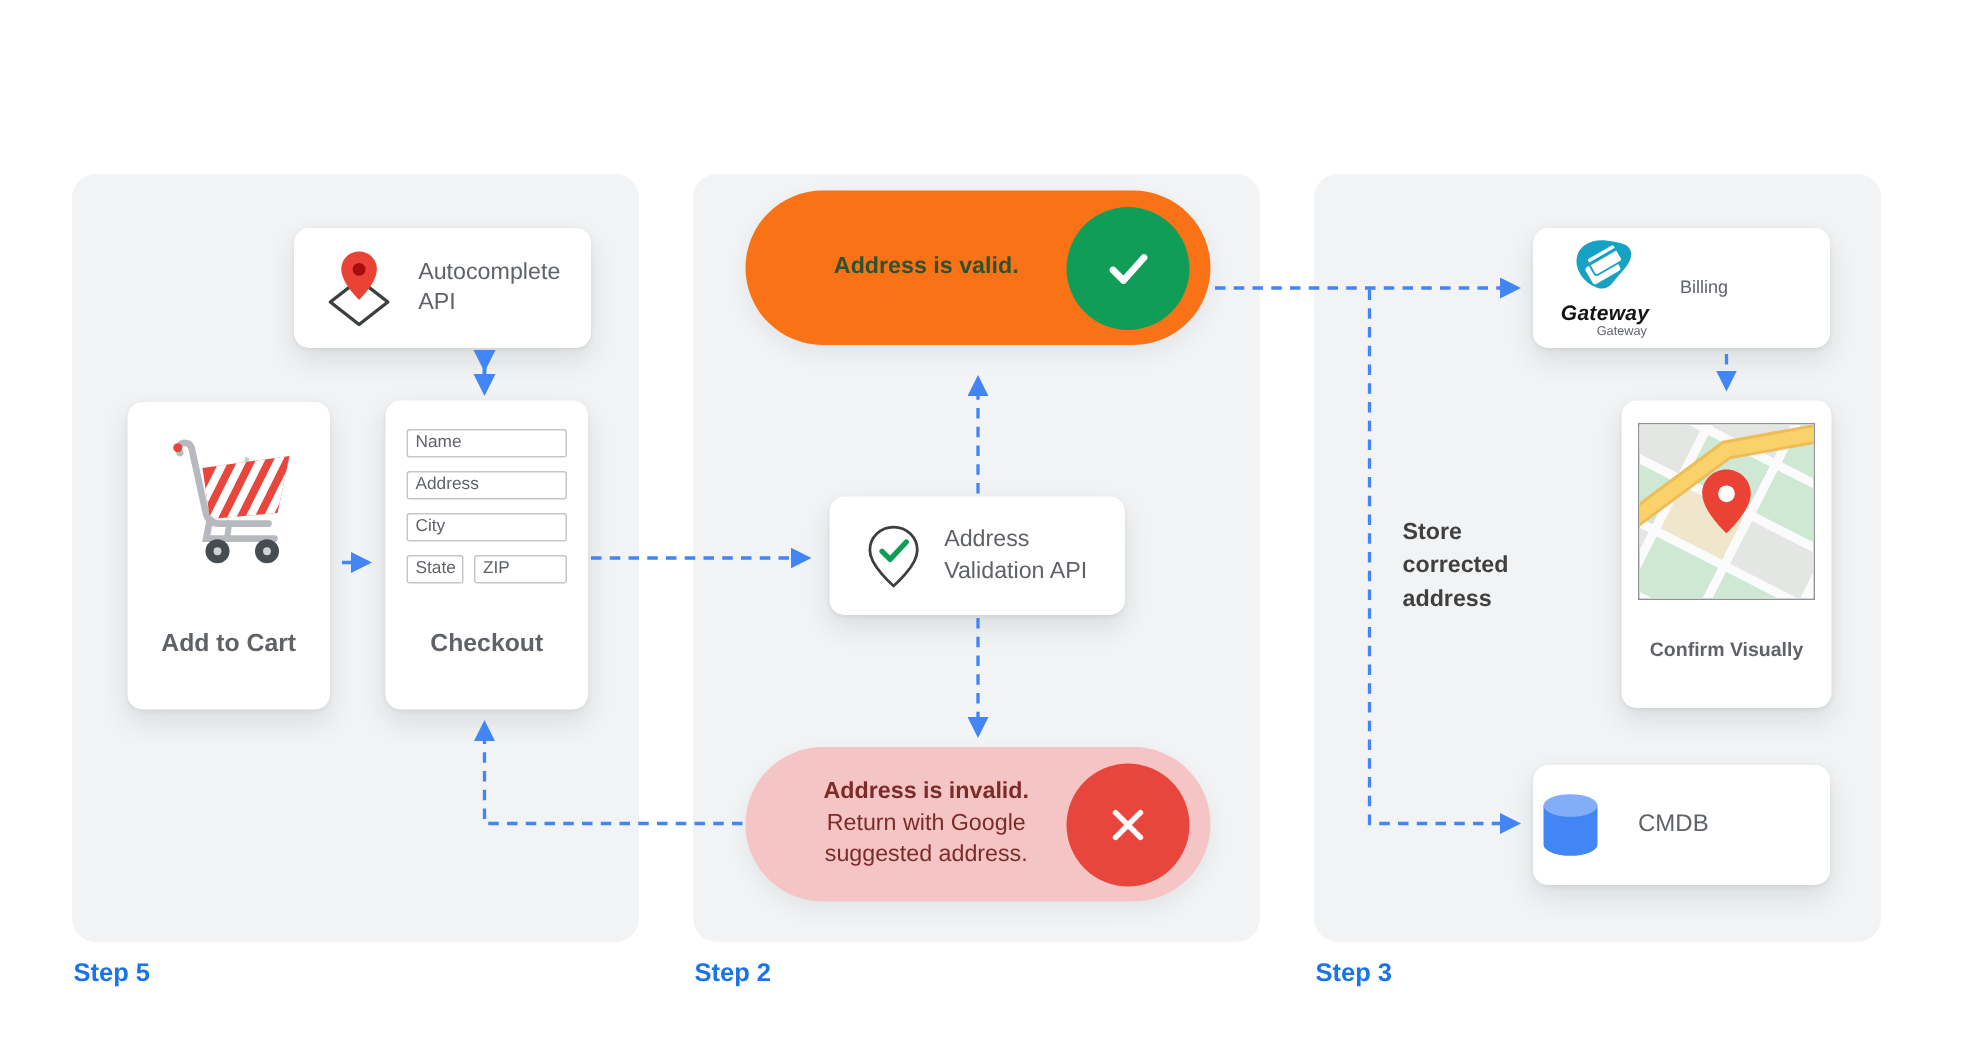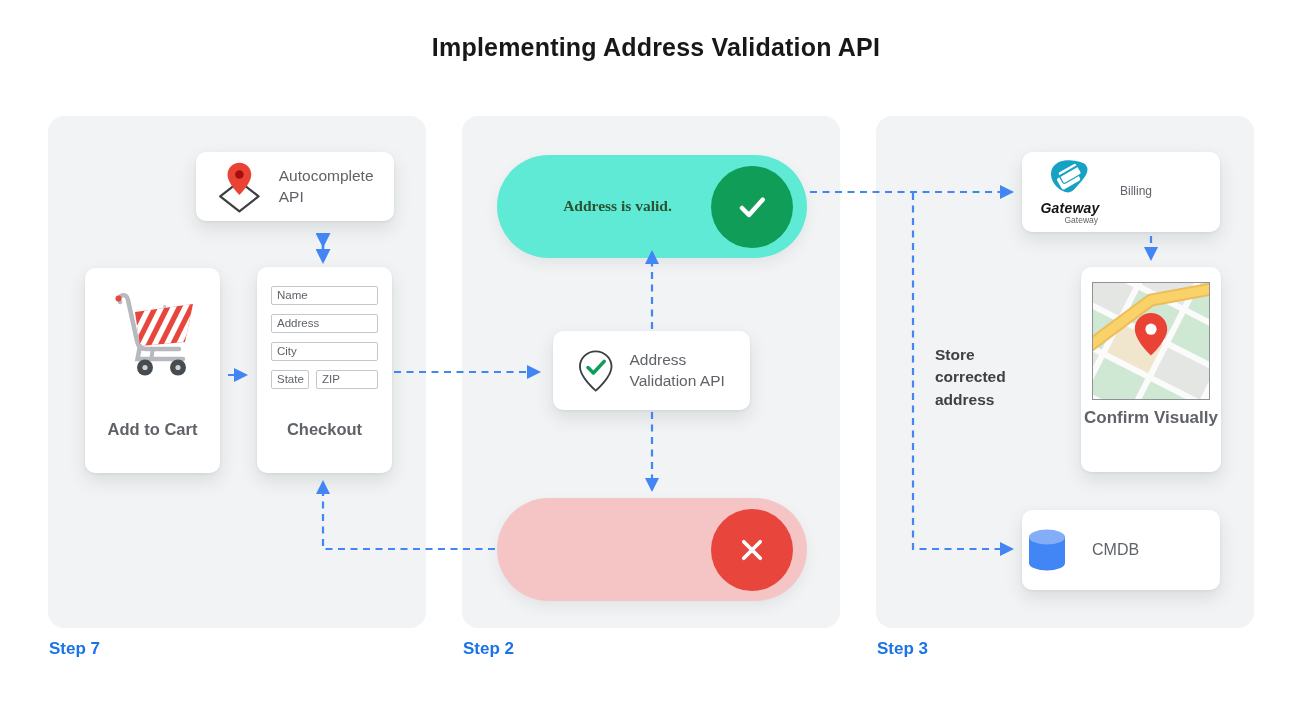--- a/index.html
+++ b/index.html
@@ -17,74 +17,73 @@
   .step-label { position: absolute; top: 639px; font-size: 17px; font-weight: 700; color: #1a73e8; }
   .step1-l { left: 49px; } .step2-l { left: 463px; } .step3-l { left: 877px; }
 
   .card { position: absolute; background: #fff; border-radius: 10px;
           box-shadow: 0 8px 18px rgba(60,64,67,.12), 0 1px 3px rgba(60,64,67,.08); }
 
   .hcard { display: flex; align-items: center; }
   .hcard .hlabel { font-size: 15.5px; color: #5f6368; line-height: 1.3; }
 
   
-  .autocomplete-card { left: 148px; top: 36px; width: 198px; height: 69px; padding-left: 20px; gap: 16px; }
+  .autocomplete-card { left: 148px; top: 36px; width: 198px; height: 80px; padding-left: 20px; gap: 16px; }
   .cart-card { left: 37px; top: 152px; width: 135px; height: 205px; }
   .checkout-card { left: 209px; top: 151px; width: 135px; height: 206px; }
   .big-label { position: absolute; left: 0; width: 100%; text-align: center;
                font-size: 16.5px; font-weight: 700; color: #5f6368; }
   .cart-card .big-label { top: 152px; }
   .checkout-card .big-label { top: 153px; }
   .cart-art { position: absolute; left: 20px; top: 22px; }
   .field { position: absolute; height: 19px; background: #fff; border: 1px solid #c3c7cb;
            border-radius: 2px; font-size: 11.5px; color: #5f6368; line-height: 17px; padding-left: 5px; }
   .f-name { left: 14px; top: 19px; width: 107px; }
   .f-address { left: 14px; top: 47px; width: 107px; }
   .f-city { left: 14px; top: 75px; width: 107px; }
   .f-state { left: 14px; top: 103px; width: 38px; }
   .f-zip { left: 59px; top: 103px; width: 62px; }
 
   
   .pill { position: absolute; width: 310px; height: 103px; border-radius: 52px;
           box-shadow: 0 6px 14px rgba(60,64,67,.08); }
-  .valid-pill { left: 35px; top: 39px; background: #5eead4; font-family: Liberation Serif, serif; }
+  .valid-pill { left: 35px; top: 11px; background: #f97316; }
   .invalid-pill { left: 35px; top: 382px; background: #f5c5c6; }
   .pill-text { position: absolute; left: 28px; top: 0; width: 185px; height: 100%;
                display: flex; flex-direction: column; justify-content: center; text-align: center;
                font-size: 15.5px; line-height: 1.35; }
   .valid-pill .pill-text { color: #2c5133; }
   .invalid-pill .pill-text { color: #7c2c28; }
   .pill-title { font-weight: 700; }
   .pill-circle { position: absolute; right: 14px; top: 10.5px; width: 82px; height: 82px;
                  border-radius: 50%; display: flex; align-items: center; justify-content: center; }
   .valid-pill .pill-circle { background: #109d58; }
   .invalid-pill .pill-circle { background: #e8453c; }
   .api-card { left: 91px; top: 215px; width: 197px; height: 79px; padding-left: 25px; gap: 16px; }
 
   
   .billing-card { left: 146px; top: 36px; width: 198px; height: 80px; padding-left: 16px; gap: 18px; }
   .cmdb-card { left: 146px; top: 394px; width: 198px; height: 80px; gap: 20px; }
   .confirm-card { left: 205px; top: 151px; width: 140px; height: 205px; }
   .map-frame { position: absolute; left: 11px; top: 15px; width: 118px; height: 118px;
                border: 1px solid #8e9296; background: #fbfbfb; }
-  .confirm-card .big-label { top: 140px; line-height: 1.35; font-size: 17px; }
+  .confirm-card .big-label { top: 157px; line-height: 1.35; font-size: 13px; }
   .logo-wrap { display: flex; flex-direction: column; align-items: center; width: 64px; }
   .logo-title { font-size: 14px; font-weight: 700; font-style: italic; color: #141414; margin-top: 1px; letter-spacing: .2px; }
   .logo-sub { font-size: 8.5px; color: #5f6368; margin-top: -1px; align-self: flex-end; margin-right: 4px; }
   .annotation { position: absolute; left: 59px; top: 228px; width: 104px;
                 font-size: 15.5px; font-weight: 700; color: #404040; line-height: 1.45; }
 
   .overlay { position: absolute; left: 0; top: 0; width: 1312px; height: 704px; pointer-events: none; }
 </style>
 </head>
 <body>
 
 <div class="canvas">
 
-  <div class="title">Implementing Address Validation API</div>
 
   <div class="panel panel1">
 
     <div class="card hcard autocomplete-card">
       <svg width="50" height="56" viewBox="0 0 50 56">
         <path d="M25 22 L45.5 38 L25 54 L4.5 38 Z" fill="none" stroke="#3c4043" stroke-width="2.4" stroke-linejoin="round"></path>
         <path d="M25 2 C17.9 2 12.3 7.6 12.3 14.7 C12.3 24.5 25 36.5 25 36.5 C25 36.5 37.7 24.5 37.7 14.7 C37.7 7.6 32.1 2 25 2 Z" fill="#ea4335"></path>
         <circle cx="25" cy="14.7" r="4.6" fill="#a50e0e"></circle>
       </svg>
       <span class="hlabel">Autocomplete API</span>
@@ -144,20 +143,22 @@
     <div class="card hcard api-card">
       <svg width="46" height="54" viewBox="0 0 46 54">
         <path d="M23 1.5 C11.5 1.5 2.5 10.5 2.5 21.5 C2.5 35 23 52.5 23 52.5 C23 52.5 43.5 35 43.5 21.5 C43.5 10.5 34.5 1.5 23 1.5 Z" fill="#ffffff" stroke="#3c4043" stroke-width="2.4"></path>
         <path d="M13 22.5 l7 7 L34 14.5" stroke="#0f9d58" stroke-width="4.6" fill="none" stroke-linecap="round" stroke-linejoin="round"></path>
       </svg>
       <span class="hlabel">Address Validation API</span>
     </div>
 
     <div class="pill invalid-pill">
       <div class="pill-text">
+        <span class="pill-title">Address is invalid.</span>
+        <span>Return with Google suggested address.</span>
       </div>
       <div class="pill-circle">
         <svg width="36" height="36" viewBox="0 0 24 24">
             <path d="M6.5 6.5 L17.5 17.5 M17.5 6.5 L6.5 17.5" stroke="#fff" stroke-width="2.5" stroke-linecap="round"></path>
           </svg>
       </div>
     </div>
   </div>
 
   <div class="panel panel3">
@@ -209,21 +210,21 @@
       <svg width="50" height="46" viewBox="0 0 50 46">
         <path d="M7 10 v26 a18 7.5 0 0 0 36 0 v-26 z" fill="#4285f4"></path>
         <ellipse cx="25" cy="10" rx="18" ry="7.5" fill="#84adf7"></ellipse>
       </svg>
       <span class="hlabel" style="font-size:16px;">CMDB</span>
     </div>
 
     <div class="annotation">Store corrected address</div>
   </div>
 
-  <div class="step-label step1-l">Step 7</div>
+  <div class="step-label step1-l">Step 5</div>
   <div class="step-label step2-l">Step 2</div>
   <div class="step-label step3-l">Step 3</div>
 
   <svg class="overlay">
     <defs>
       <marker id="arr" markerUnits="userSpaceOnUse" markerWidth="14" markerHeight="14" refX="11" refY="7" orient="auto">
         <path d="M0 0 L14 7 L0 14 Z" fill="#4285f4"></path>
       </marker>
       <marker id="arrS" markerUnits="userSpaceOnUse" markerWidth="15" markerHeight="15" refX="12" refY="7.5" orient="auto">
         <path d="M0 0 L15 7.5 L0 15 Z" fill="#4285f4"></path>

